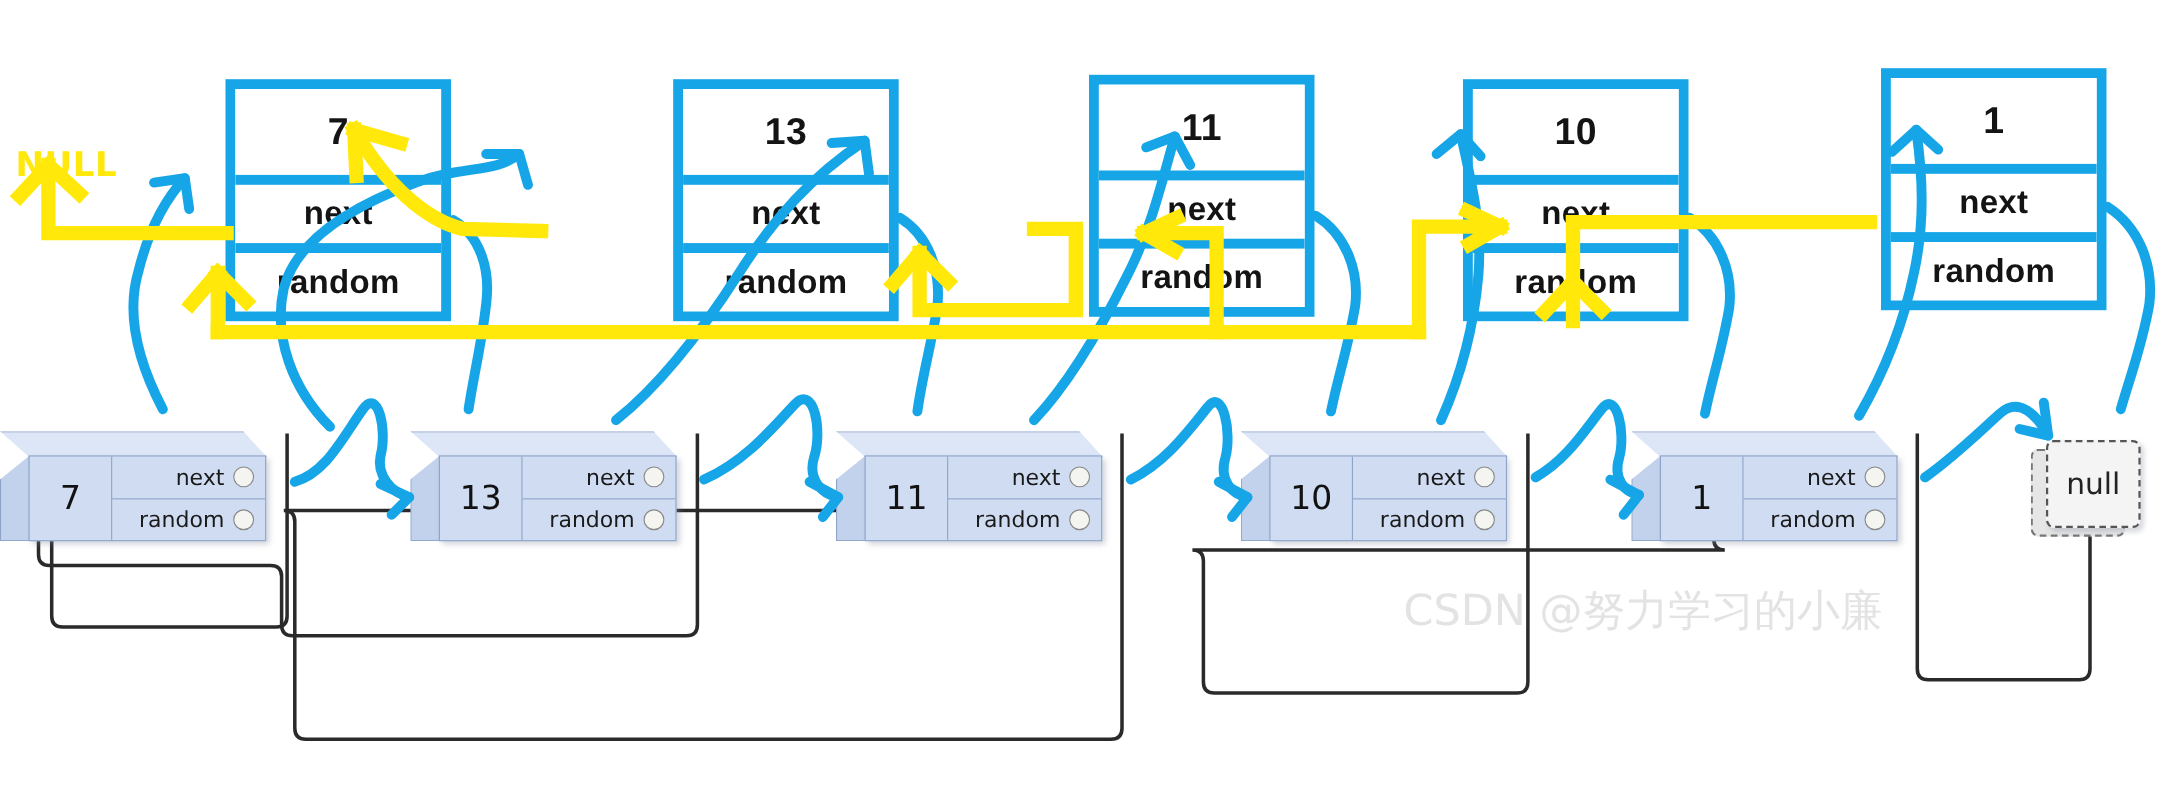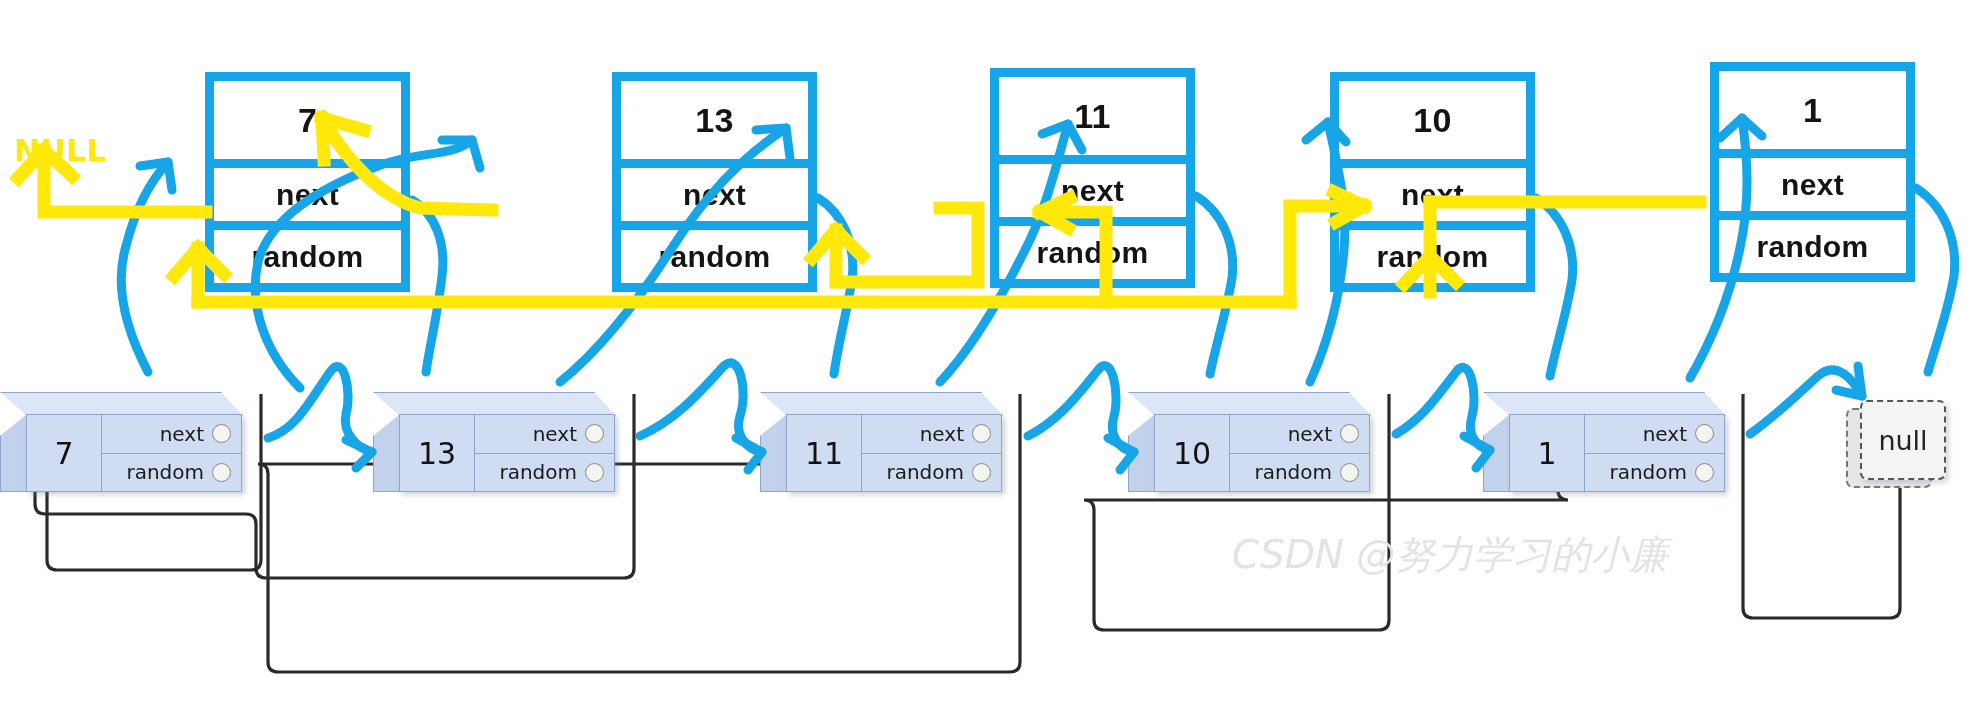--- a/index.html
+++ b/index.html
@@ -274,15 +274,15 @@
 
       <path d="M1364,206 L1290,206 L1290,302"></path>
       <path d="M1364,206 l-30,-14 M1364,206 l-28,16"></path>
 
       <path d="M1700,202 L1430,202"></path>
       <path d="M1430,202 L1430,292 L1430,292"></path>
       <path d="M1430,256 l-26,28 M1430,256 l26,26"></path>
     </g>
   </svg>
 
-  <div class="watermark" style="left:1232px;top:528px;font-style:italic;">CSDN @努力学习的小廉</div>
+  <div class="watermark" style="left:1276px;top:528px;">CSDN @努力学习的小廉</div>
 
 </div>
 
 </body></html>

